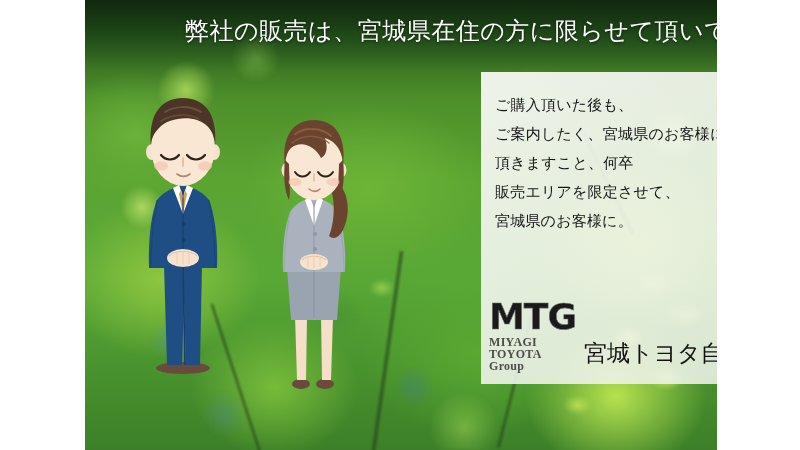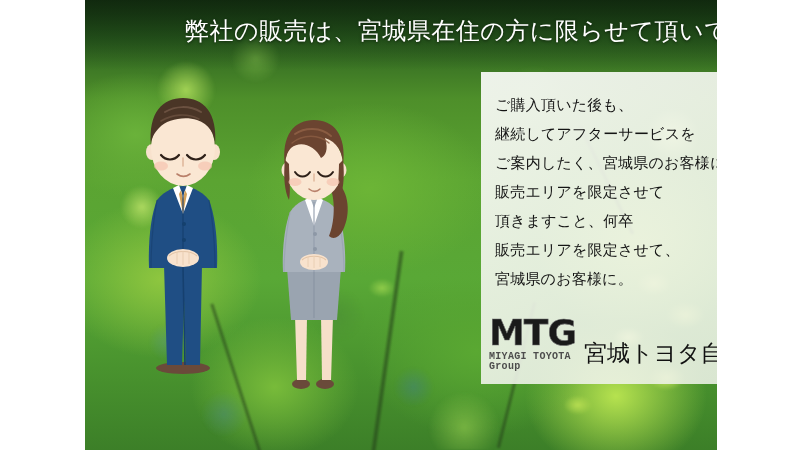--- a/index.html
+++ b/index.html
@@ -146,23 +146,23 @@
     font-weight: 700;
     font-size: 36px;
     letter-spacing: -1px;
     color: #1a1a1a;
     line-height: 34px;
     -webkit-text-stroke: 0.6px #6e6e6e;
     display: block;
   }
   #logo-sub {
     display: block;
-    font-family: Liberation Mono, monospace;
+    font-family: Liberation Serif, serif;
     font-weight: 700;
-    font-size: 10px;
+    font-size: 12px;
     letter-spacing: 0.3px;
     color: #4d4d4d;
     margin-top: 2px;
   }
   #logo-name {
     font-size: 23px;
     color: #111111;
     letter-spacing: 0px;
     line-height: 26px;
     padding-bottom: 6px;
@@ -280,23 +280,21 @@
         <path d="M229 174 L229 181" stroke="#e0b99d" stroke-width="1.5" fill="none" stroke-linecap="round"></path>
         <path d="M224 189 C228 192 232 192 235 189" stroke="#b9806a" stroke-width="1.5" fill="none" stroke-linecap="round"></path>
       </g>
     </svg>
 
     <div id="headline">弊社の販売は、宮城県在住の方に限らせて頂いております。</div>
 
     <div id="panel">
       <div id="panel-text">
         <div class="line">ご購入頂いた後も、</div>
-        <div class="line">継続してアフターサービスを</div>
         <div class="line">ご案内したく、宮城県のお客様に</div>
-        <div class="line">販売エリアを限定させて</div>
         <div class="line">頂きますこと、何卒</div>
         <div class="line">販売エリアを限定させて、</div>
         <div class="line">宮城県のお客様に。</div>
       </div>
 
       <div id="logo">
         <div id="logo-mark">
           <span id="logo-mtg">MTG</span>
           <span id="logo-sub">MIYAGI TOYOTA Group</span>
         </div>

